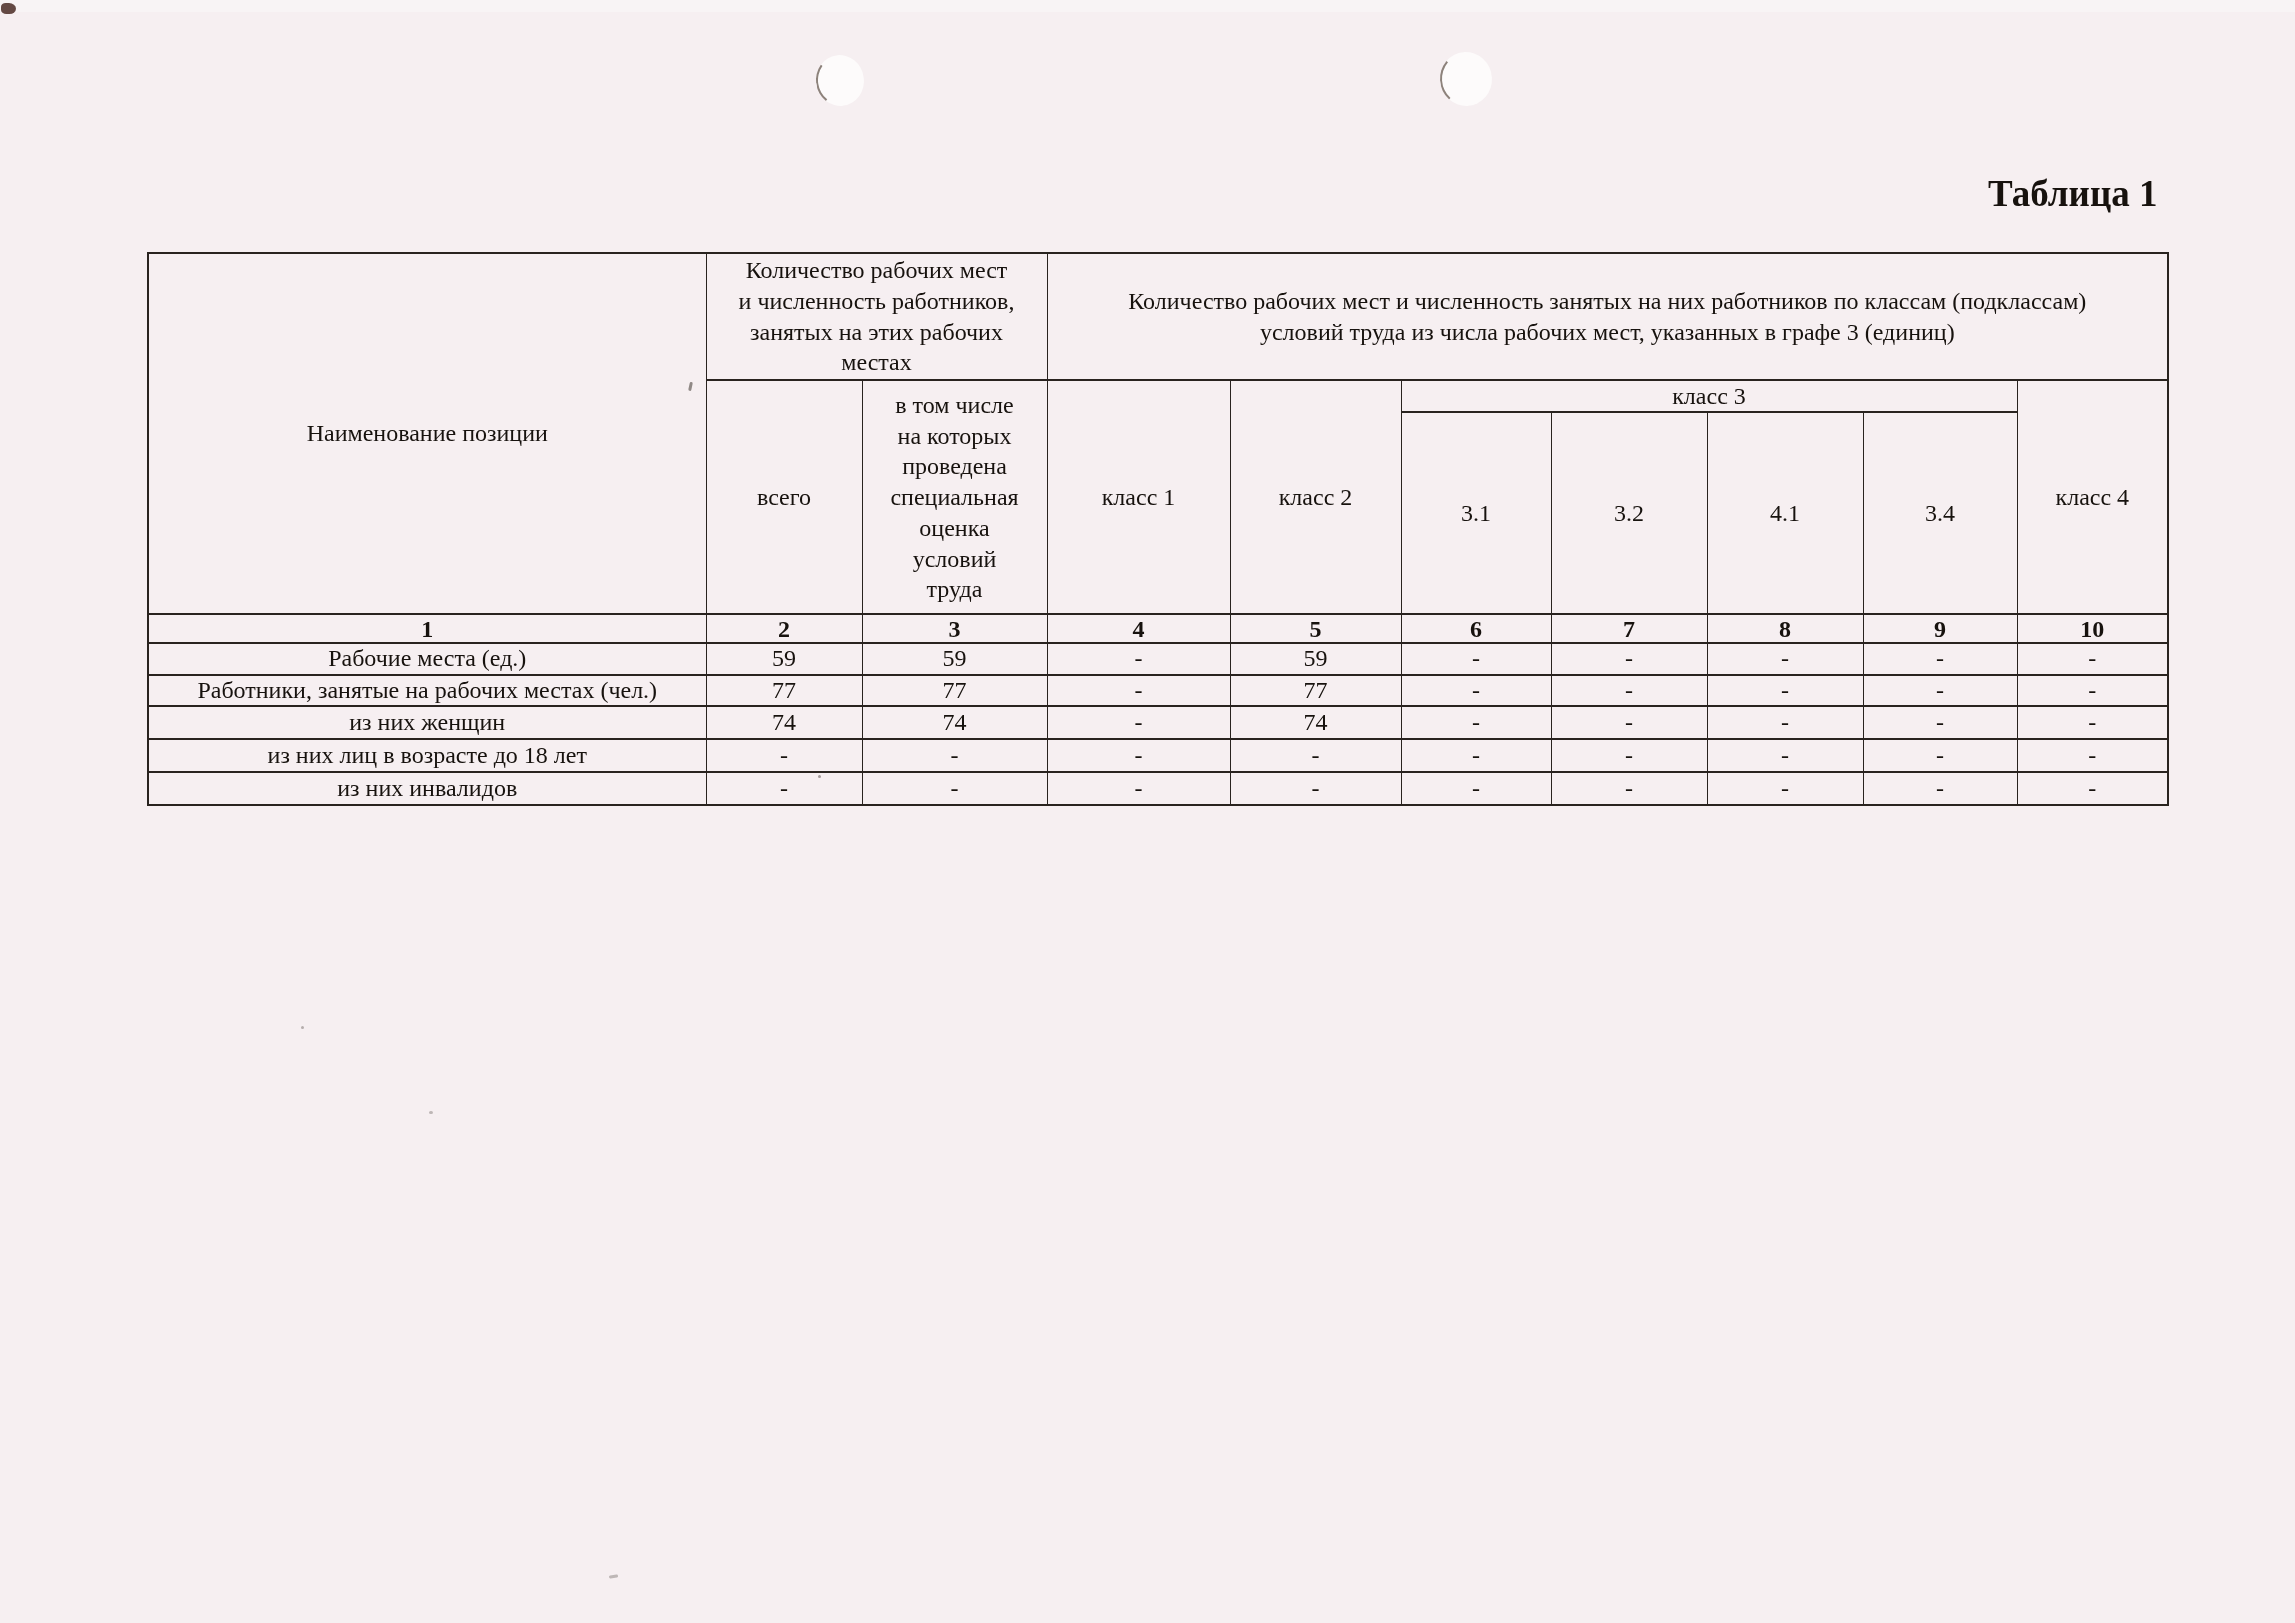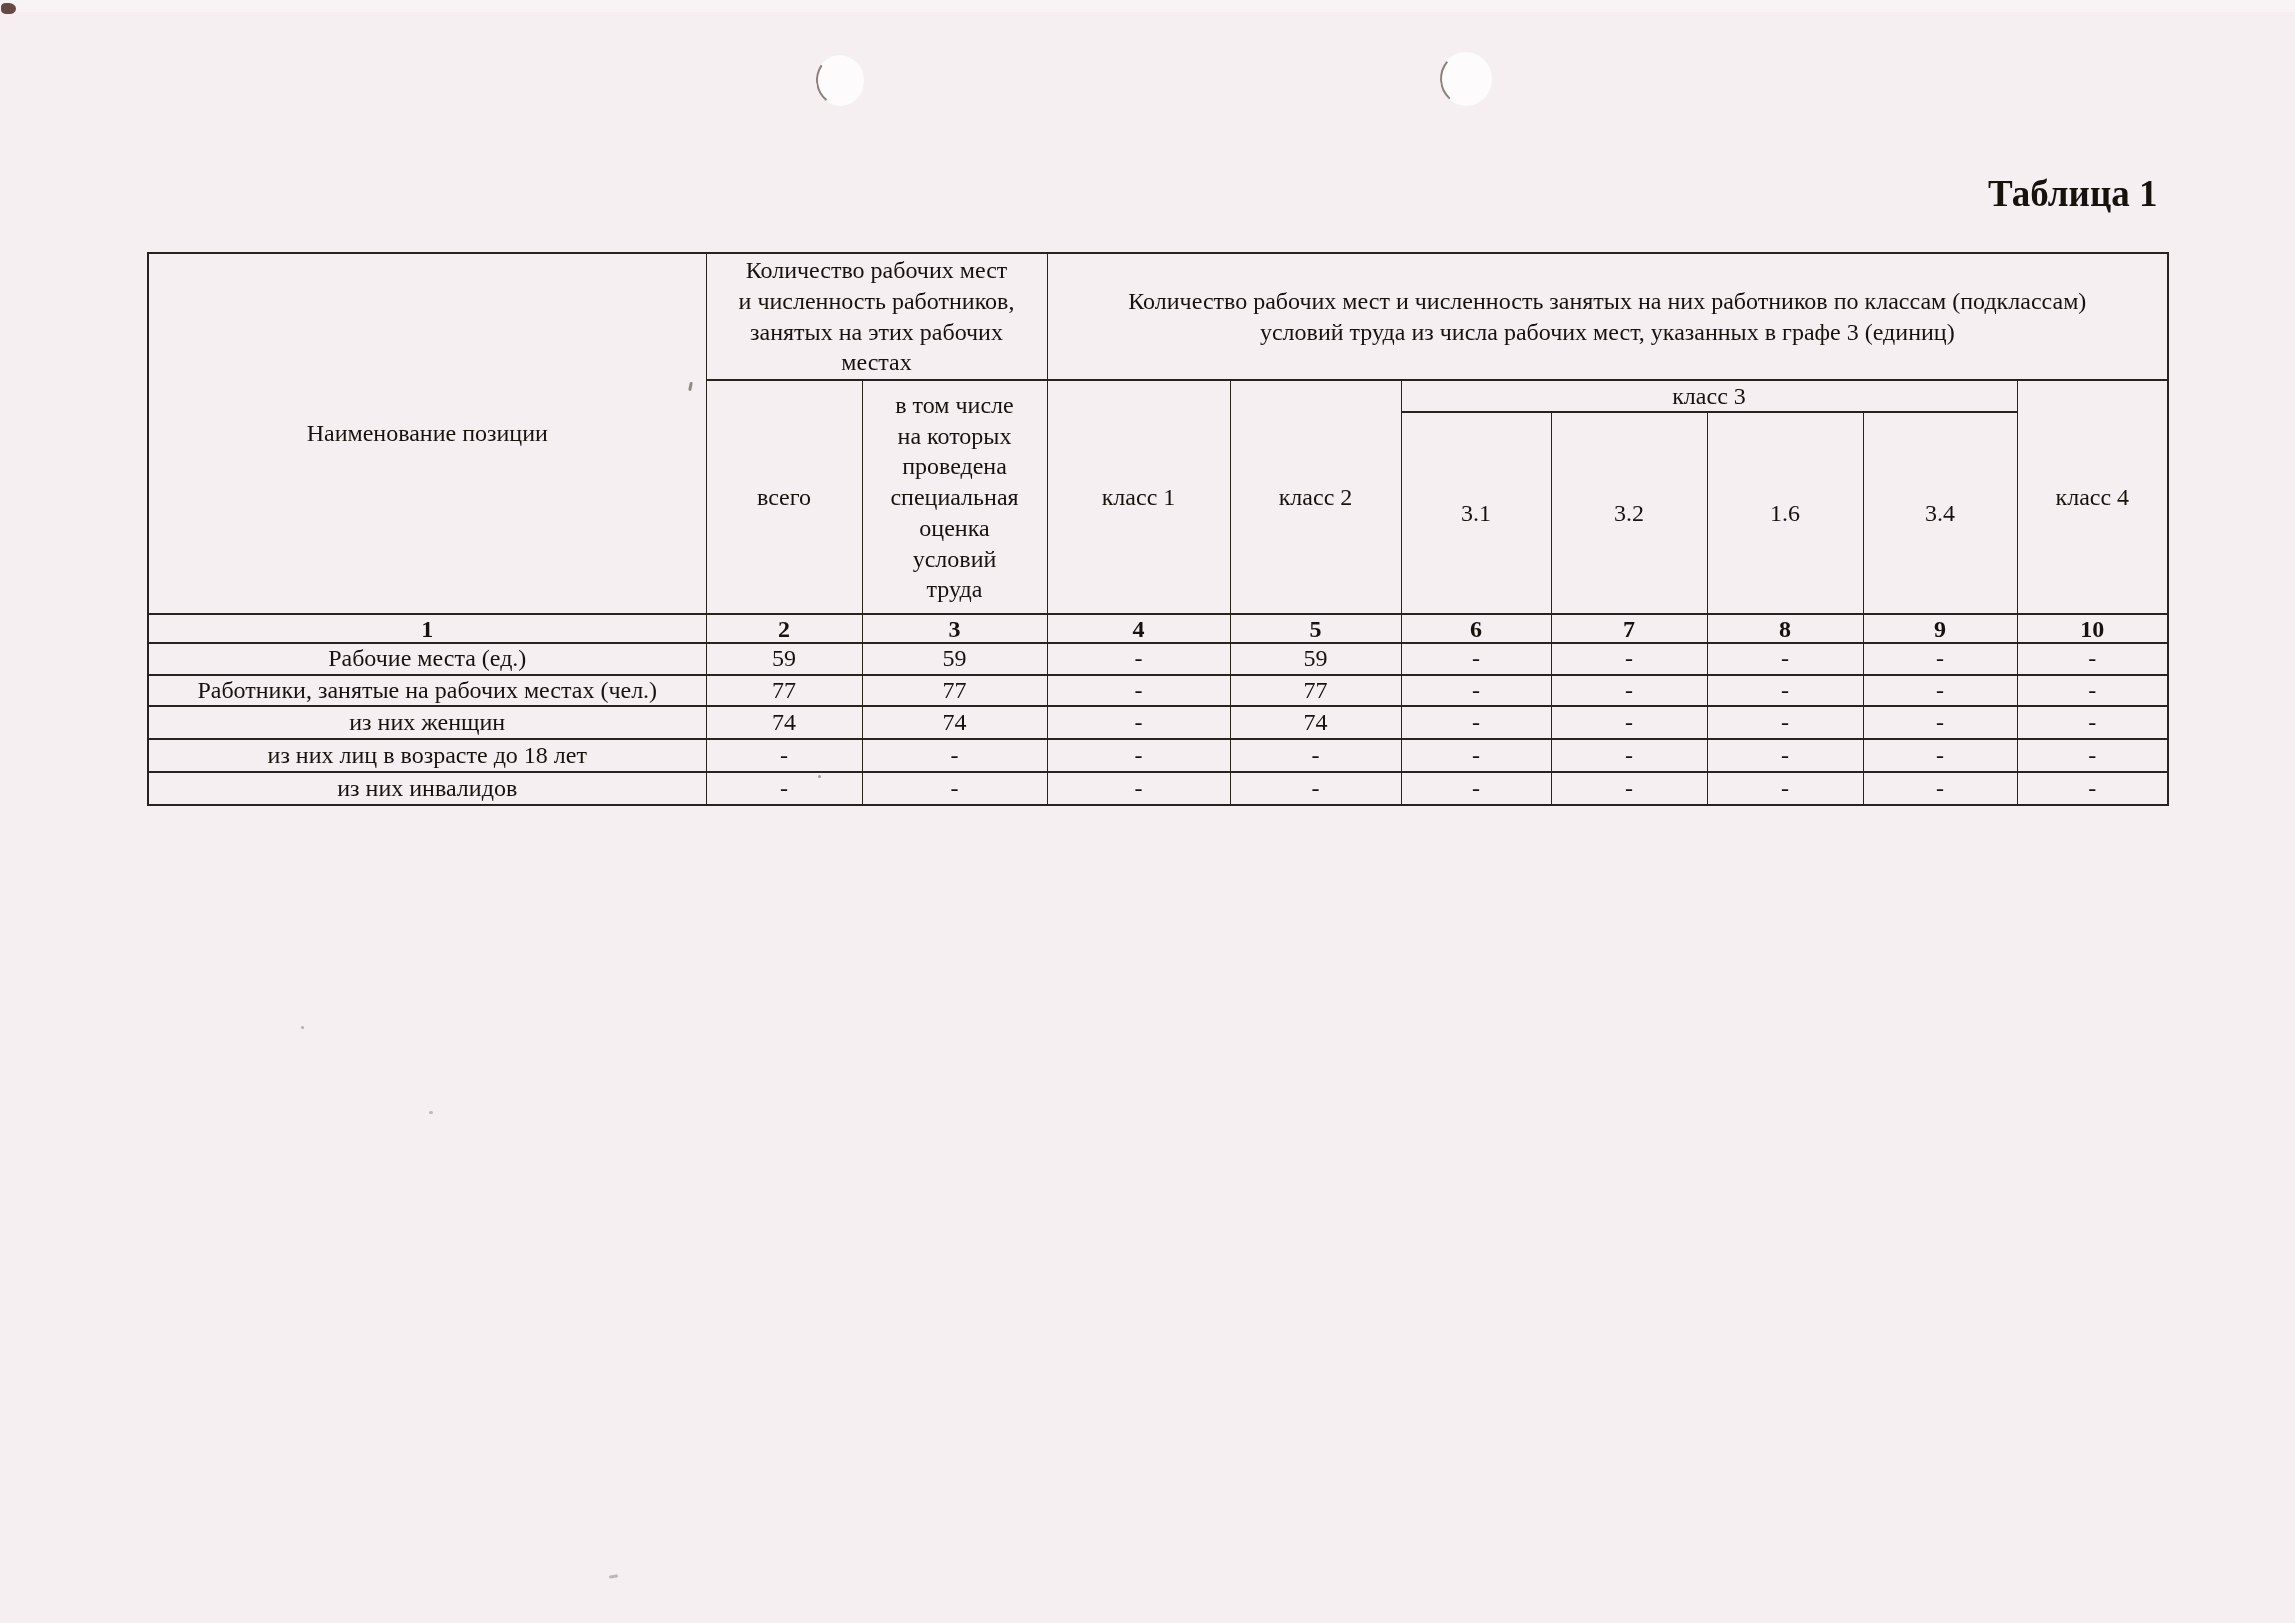--- a/index.html
+++ b/index.html
@@ -152,21 +152,21 @@
 труда</td>
       <td rowspan="2">класс 1</td>
       <td rowspan="2">класс 2</td>
       <td colspan="4">класс 3</td>
       <td rowspan="2">класс 4</td>
     </tr>
 
     <tr style="height:202px">
       <td>3.1</td>
       <td>3.2</td>
-      <td>1.6</td>
+      <td>4.1</td>
       <td>3.4</td>
     </tr>
 
     <tr class="numrow" style="height:28px">
       <td>1</td>
       <td>2</td>
       <td>3</td>
       <td>4</td>
       <td>5</td>
       <td>6</td>

